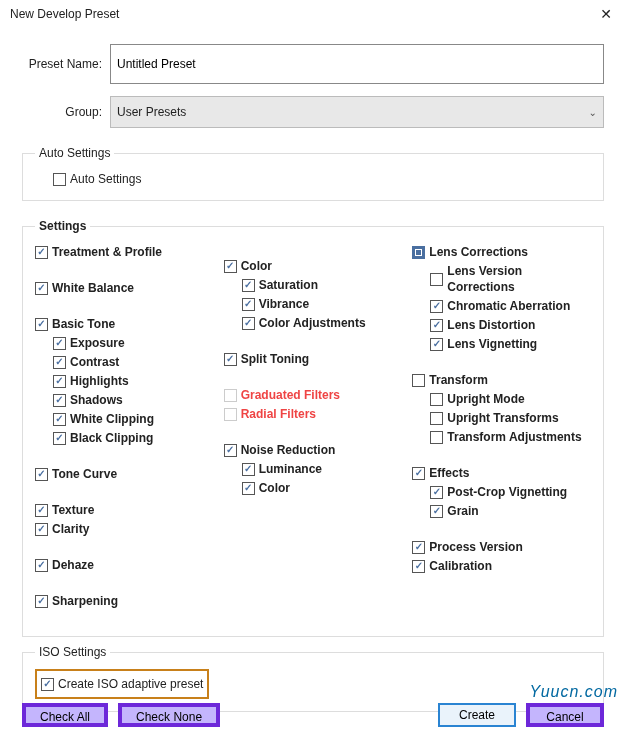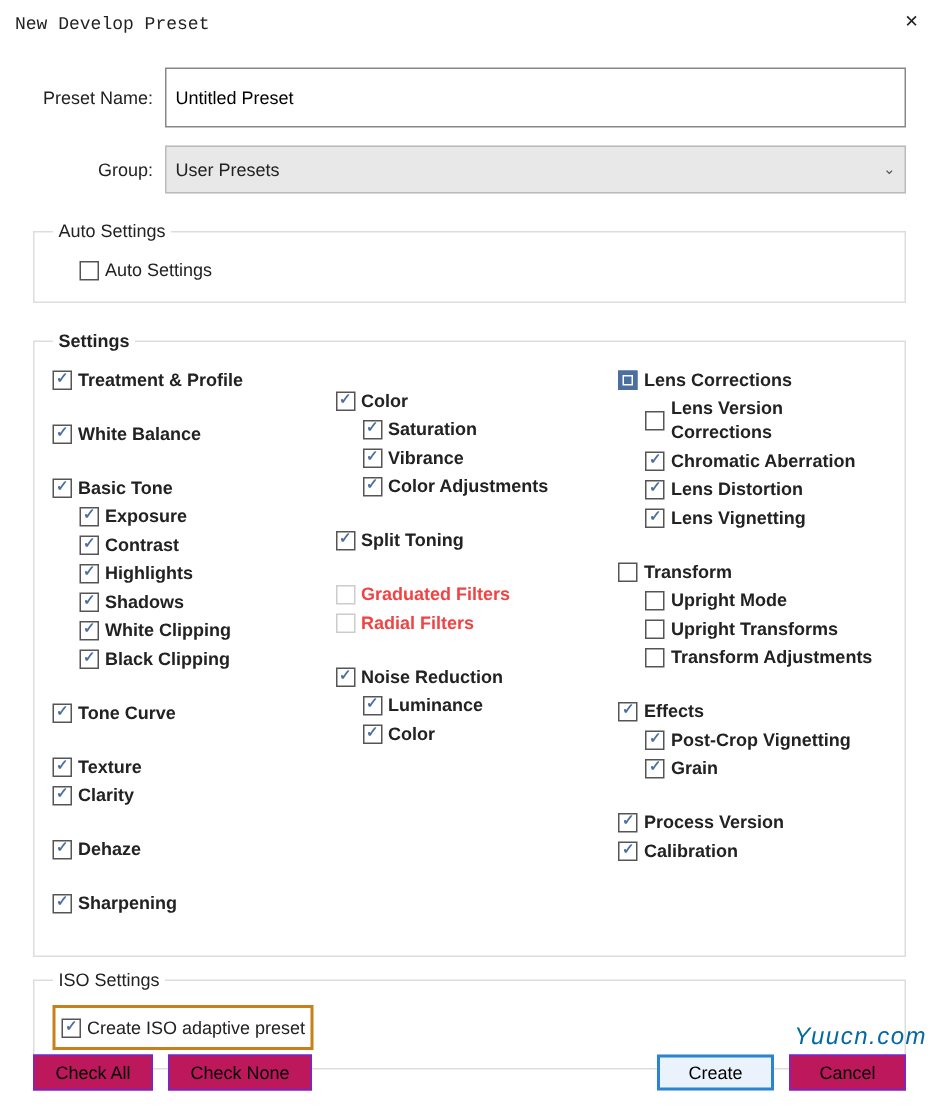--- a/index.html
+++ b/index.html
@@ -9,23 +9,22 @@
       background: #fff;
       width: 626px;
       height: 741px;
       color: #222;
       position: relative;
       overflow: hidden;
     }
     .titlebar {
       display: flex;
       justify-content: space-between;
-      align-items: flex-end;
+      align-items: center;
       padding: 6px 10px 4px 10px;
-      font-family: Liberation Mono, monospace;
     }
     .titlebar .close { font-size: 14px; font-weight: 400; cursor: pointer; padding: 0 4px;}
     .content { padding: 6px 22px 0 22px; }
     .form-row {
       display: flex;
       align-items: center;
       margin: 12px 0 8px 0;
     }
     .form-row label {
       width: 88px;
@@ -108,22 +107,22 @@
     .footer {
       position: absolute;
       bottom: 14px;
       left: 22px;
       right: 22px;
       display: flex;
       gap: 10px;
     }
     .footer .spacer { flex: 1; }
     .btn {
-      border: 1px solid #6d28d9;
-      background: #be185d;
+      border: 4px solid #6d28d9;
+      background: #c4b5fd;
       padding: 3px 14px;
       min-width: 78px;
       height: 24px;
       font-family: inherit;
       font-size: 12px;
       cursor: pointer;
       text-align: center;
     }
     .btn.primary {
       border: 2px solid #2a84d2;

